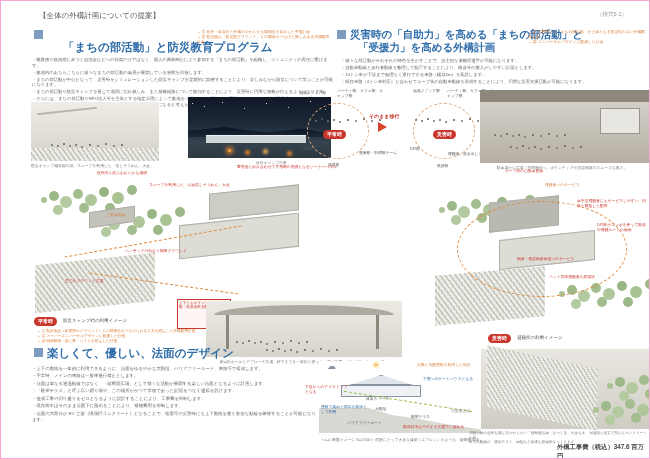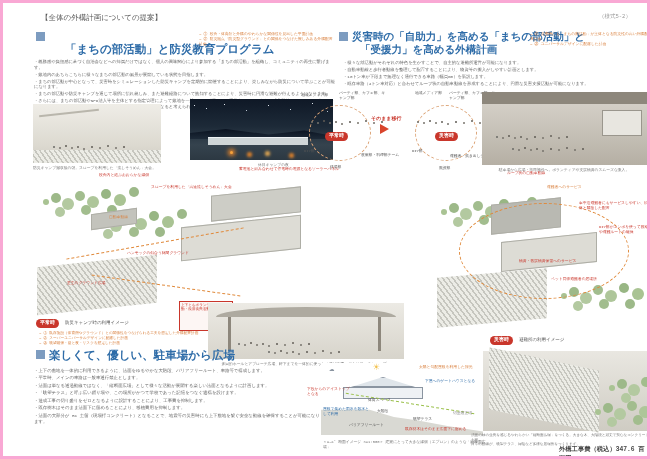--- a/index.html
+++ b/index.html
@@ -1,19 +1,19 @@
 <!DOCTYPE html>
 <html><head>
 <meta charset="utf-8">
 <style>
   *{margin:0;padding:0;box-sizing:border-box}
   html,body{background:#ffffff}
   .board{position:relative;width:650px;height:459px;background:#fff;
-    font-family:Liberation Mono, monospace;color:#666;overflow:hidden;
-    border:3px solid #f9a8d4}
+    font-family:Liberation Sans, sans-serif;color:#666;overflow:hidden;
+    border:1px solid #f9a8d4}
   .abs{position:absolute}
   .sq{width:9px;height:9px;background:#7d9cc0}
   .blue{color:#2e6ca8;font-weight:bold}
   .onote{color:#d9803f}
   .redtx{color:#c9362b}
   .cap{color:#777}
   .badge{background:#c9362b;color:#fff;border-radius:7px;padding:0 4px;
     font-size:5px;line-height:9px;height:9px;font-weight:bold;display:inline-block}
   .bullets div{margin-bottom:1.5px}
   .route{border-top:1.3px dashed #e08a3c}
@@ -171,21 +171,21 @@
     <div class="abs onote t3" style="left:116px;top:12px;width:56px">避難者へのサービス</div>
     <div class="abs redtx t3" style="left:148px;top:28px;width:72px">車中泊避難者にもサービスしやすい、樹林と隣接した配置</div>
     <div class="abs redtx t3" style="left:168px;top:52px;width:52px">DIY部がユンボを使って救助や避難ルートの確保</div>
     <div class="abs redtx t3" style="left:88px;top:86px;width:70px">物資・救援物資保管へのサービス</div>
     <div class="abs redtx t3" style="left:120px;top:104px;width:62px">ペット同伴避難者の居場所</div>
   </div>
   <div class="abs badge" style="left:487px;top:333px">災害時</div>
   <div class="abs t45" style="left:516px;top:334px;color:#555">避難所の利用イメージ</div>
 
   <div class="abs sq" style="left:33px;top:347px"></div>
-  <div class="abs blue" style="left:46px;top:345px;font-size:11.5px">楽しくて、優しい、駐車場から広場</div>
+  <div class="abs blue" style="left:46px;top:345px;font-size:11.5px">楽しくて、優しい、法面のデザイン</div>
   <div class="abs bullets" style="left:31px;top:365px;width:286px;font-size:4.4px;line-height:1.35">
     <div>・上下の敷地を一体的に利用できるように、法面をゆるやかな大階段、バリアフリールート、車路等で構成します。</div>
     <div>・平常時、メインの車路は一般車通行禁止とします。</div>
     <div>・法面は単なる通過動線ではなく、「縦断面広場」として様々な活動が展開する楽しい法面となるように計画します。</div>
     <div>・「眺望テラス」と呼ぶ広い踊り場や、この場所がかつて学校であった記憶をつなぐ遺構を設けます。</div>
     <div>・造成工事の切り盛りをゼロとなるように設計することにより、工事費を抑制します。</div>
     <div>・既存樹木はそのまま法面下に留めることにより、移植費用を抑制します。</div>
     <div>・法面の大部分が RC 土留（現場打コンクリート）となることで、地震等の災害時にも上下敷地を繋ぐ安全な動線を確保することが可能になります。</div>
   </div>
 

